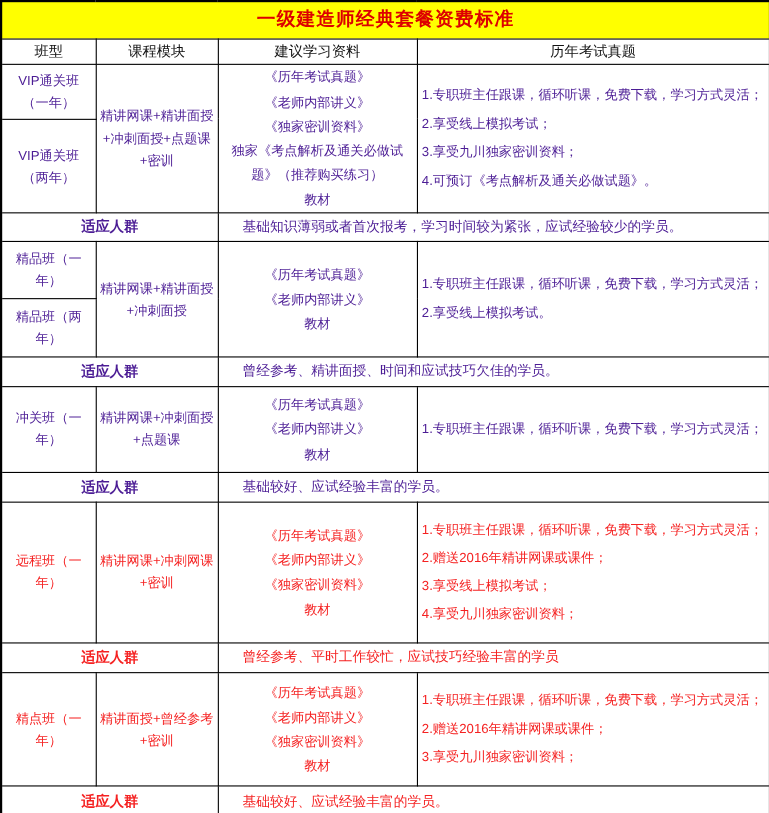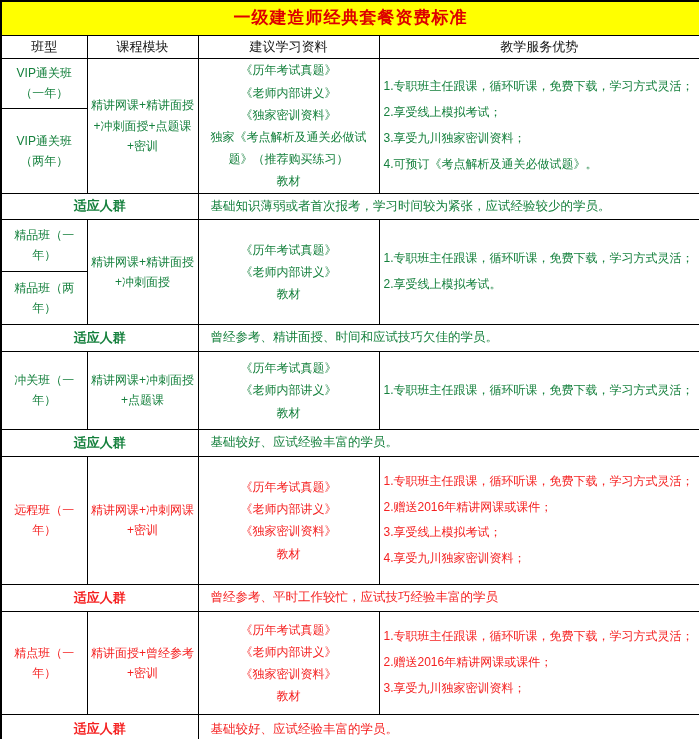--- a/index.html
+++ b/index.html
@@ -12,21 +12,21 @@
     border-collapse:collapse;table-layout:fixed;
     width:697px;margin:0;
     border:2px solid #000000;
   }
   td,th{
     border:1px solid #000000;
     padding:0 3px;
     vertical-align:middle;
     text-align:center;
     font-size:12px;
-    color:#15803d;
+    color:#4c1d95;
     line-height:1.7;
     overflow:hidden;
     word-break:break-all;
   }
   tr.title-row td{
     background:#ffff00;
     color:#dd0000;
     font-weight:bold;
     font-size:17px;
     letter-spacing:1px;
@@ -34,21 +34,21 @@
   }
   tr.head-row th{
     font-weight:normal;
     font-size:13px;
     color:#111111;
     background:#ffffff;
   }
   td.materials{white-space:pre-line;line-height:1.85;}
   td.advantages{white-space:pre-line;text-align:left;line-height:2.15;padding:0 4px;border-radius:16px;}
   td.audience-label{font-weight:bold;font-size:13px;}
-  td.audience-desc{text-align:left;padding:0 12px;font-size:12.5px;}
+  td.audience-desc{text-align:left;padding:0 22px;font-size:12.5px;}
   tr.red td{color:#f52222;}
   tr.red td.audience-label{color:#f52222;}
 </style>
 </head>
 <body>
 
 <div class="page">
 <table class="pricing">
   <colgroup>
     <col style="width:86px">
@@ -59,21 +59,21 @@
 
   <tbody>
         <tr class="title-row" style="height:25px">
     <td colspan="4">一级建造师经典套餐资费标准</td>
   </tr>
 
   <tr class="head-row" style="height:22px">
     <th>班型</th>
     <th>课程模块</th>
     <th>建议学习资料</th>
-    <th>教学服务优势</th>
+    <th>历年考试真题</th>
   </tr>
 
   <tr style="height:50px">
     <td>VIP通关班（一年）</td>
     <td rowspan="2">精讲网课+精讲面授+冲刺面授+点题课+密训</td>
     <td rowspan="2" class="materials">《历年考试真题》
 《老师内部讲义》
 《独家密训资料》
 独家《考点解析及通关必做试题》（推荐购买练习）
 教材</td>

